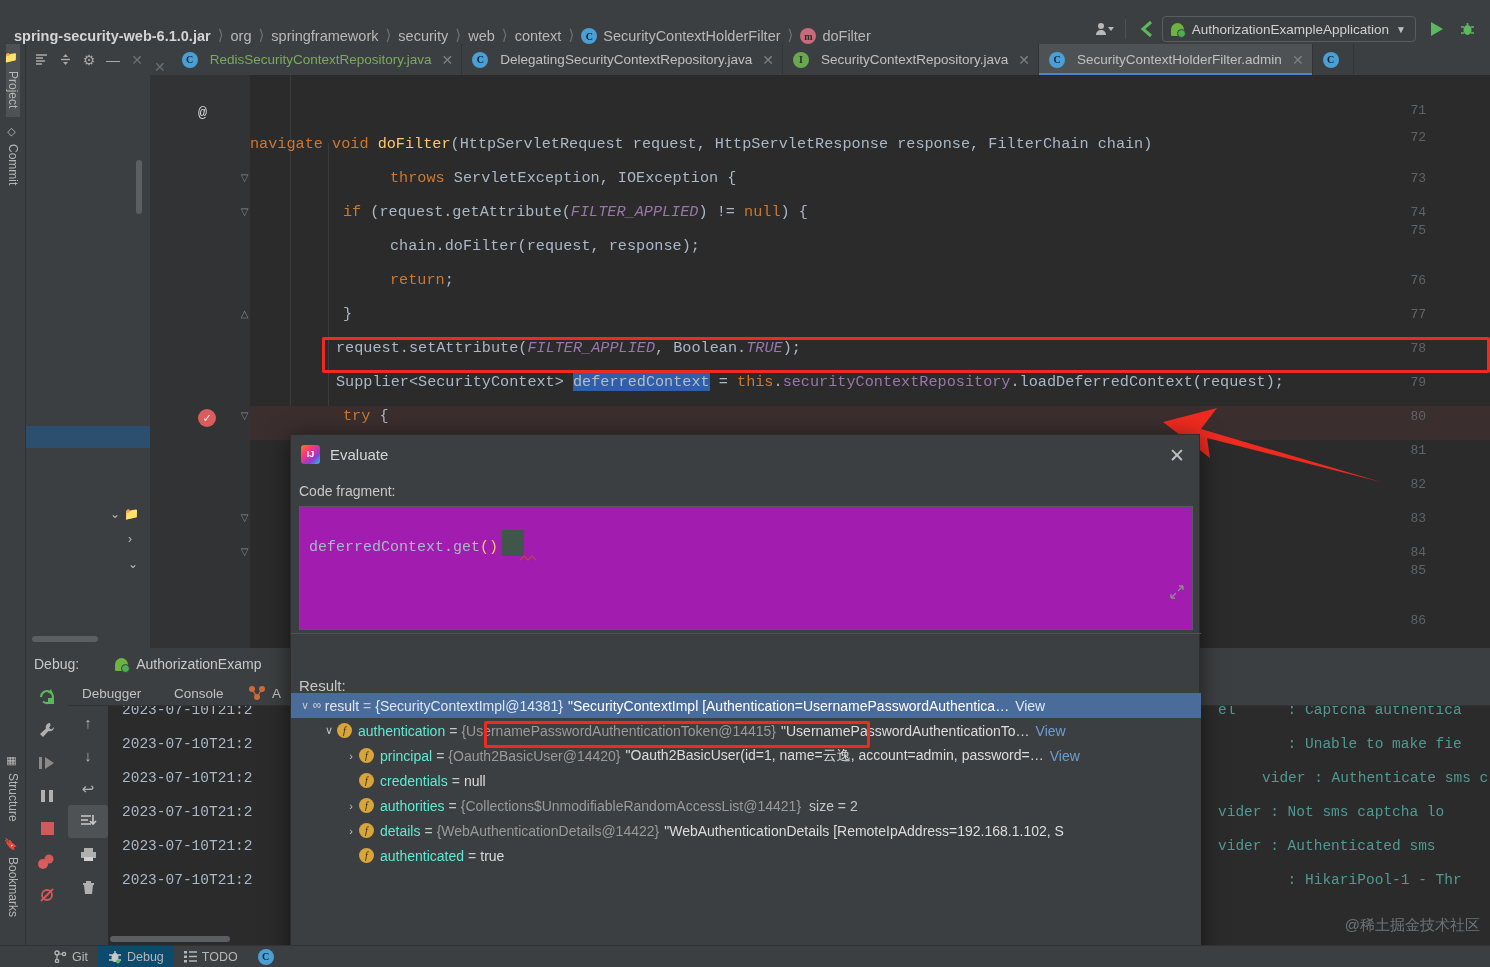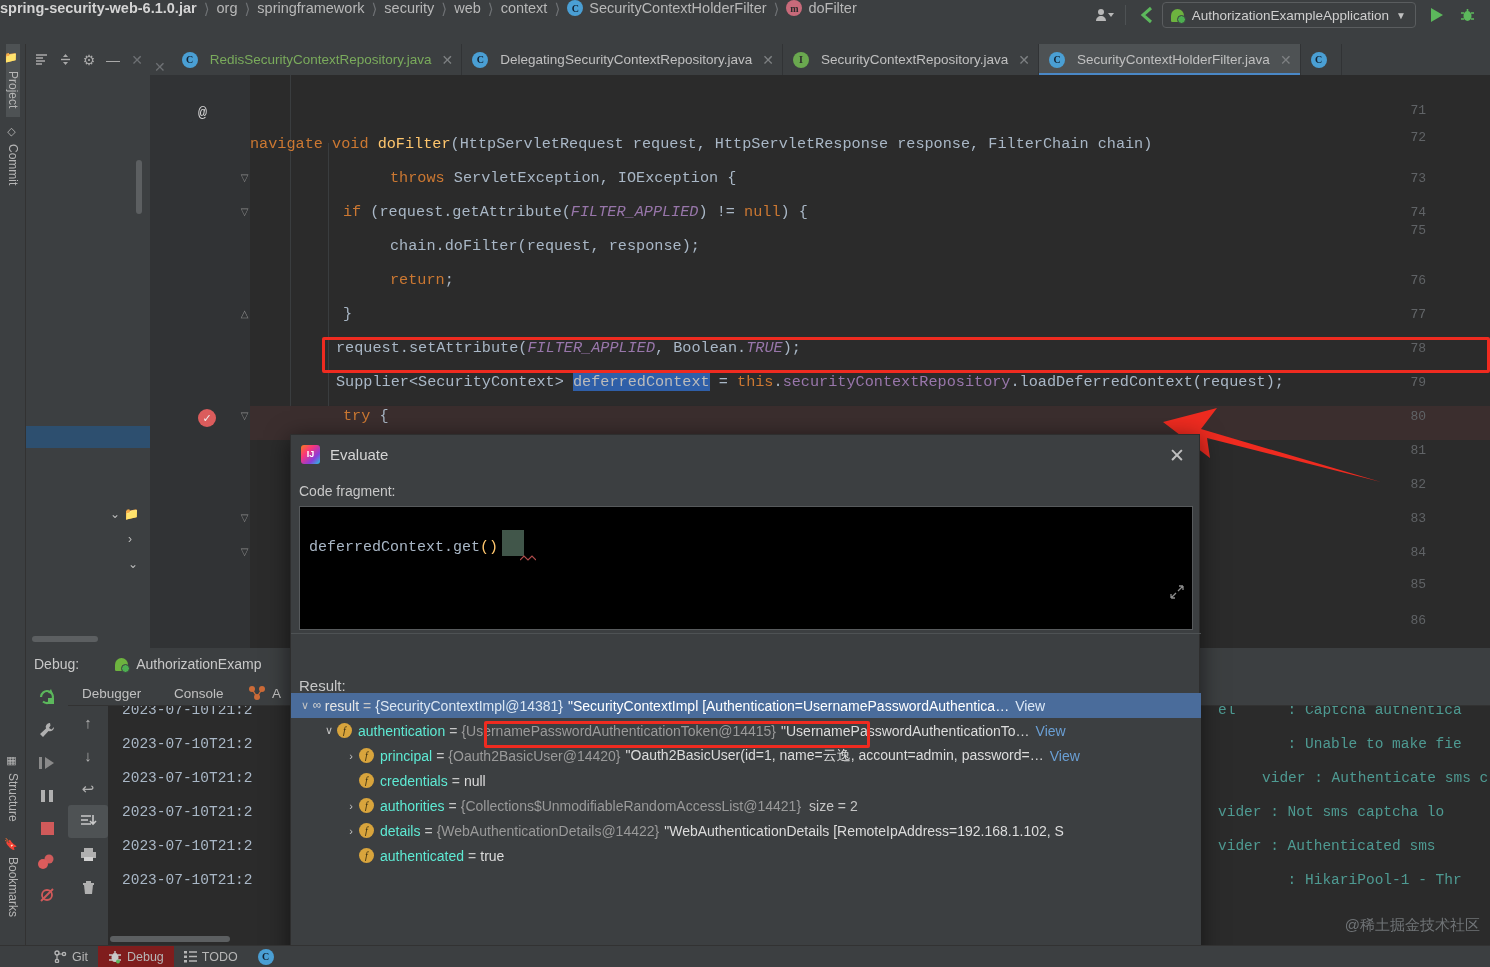--- a/index.html
+++ b/index.html
@@ -12,22 +12,22 @@
     font-size: 13px;
     color: #bbbbbb;
     -webkit-font-smoothing: antialiased;
   }
   #app { position: relative; width: 1490px; height: 967px; }
 
   
   .topbar {
     position: absolute; left: 0; top: 0; width: 1490px; height: 44px;
     background: #3c3f41;
-    display: flex; align-items: flex-start;
-    padding-left: 0;
+    display: flex; align-items: flex-end;
+    padding-left: 14px;
   }
   .crumb { display: flex; align-items: center; color: #b8b8b8; font-size: 14.5px; white-space: nowrap; }
   .crumb.bold { font-weight: bold; color: #d4d4d4; }
   .crumb-sep { color: #6e7174; margin: 0 7px; font-size: 15px; }
   .cicon {
     display:inline-flex; align-items:center; justify-content:center;
     width: 16px; height: 16px; border-radius: 50%;
     font-size: 10px; font-weight: bold; color: #2b2b2b; margin-right: 6px;
     font-family: "Liberation Serif", serif;
   }
@@ -193,21 +193,21 @@
     width:19px;height:19px;border-radius:3px;
     background: linear-gradient(135deg,#f97a1f 0%, #f9357b 35%, #8a3ddb 70%, #22c7e0 100%);
     display:flex;align-items:center;justify-content:center;
     font-size:9px;color:#fff;font-weight:bold; font-family:"Liberation Sans",sans-serif;
   }
   .eval-title { font-size:15px; color:#d5d5d5; }
   .eval-close { position:absolute; right:14px; top:9px; font-size:19px; color:#c0c0c0; }
   .eval-lbl { position:absolute; font-size:14px; color:#c8c8c8; }
   .eval-fragment {
     position:absolute; left:8px; top:71px; width:894px; height:124px;
-    background:#000000; border:1px solid #575a5c;padding-left:37px;
+    background:#a21caf; border:1px solid #575a5c;padding-left:37px;
   }
   .frag-text {
     position:absolute; left:9px; top:32px; white-space:pre;
     font-family:"Liberation Mono", monospace; font-size:15px; color:#a9b7c6;
   }
   .frag-paren { color:#ffc66d; }
   .frag-caret { position:absolute; left:202px; top:23px; width:22px; height:26px; background:#41564a; }
   .frag-squiggle { position:absolute; left:220px; top:48px; width:16px; height:6px; }
   .frag-expand { position:absolute; right:8px; top:78px; color:#8d8d8d; font-size:13px; }
   .eval-hint { position:absolute; right:10px; top:212px; font-size:13px; color:#9a9a9a; }
@@ -236,21 +236,21 @@
 
   .watermark { position:absolute; right:10px; top:916px; font-size:15px; color:#6f7376; }
 
   
   .statusbar {
     position:absolute; left:0; top:945px; width:1490px; height:22px;
     background:#3c3f41; display:flex; align-items:center; gap:0px;
     border-top:1px solid #323232;
   }
   .sb-item { display:flex; align-items:center; gap:5px; font-size:12.5px; color:#b6b6b6; padding:0 10px; height:22px;}
-  .sb-item.active { background:#7f1d1d; }
+  .sb-item.active { background:#0c4a6e; }
 
   .hscroll { position:absolute; left:110px; top:936px; width:120px; height:6px; background:#5c5f61; border-radius:3px; }
   .editor-hscroll { position:absolute; left:316px; top:641px; width:320px; height:5px; background:#5a5d5f; border-radius:3px;}
 </style>
 </head>
 <body>
 
 <div id="app">
 
   <div class="topbar">
@@ -386,21 +386,21 @@
       <span>DelegatingSecurityContextRepository.java</span>
       <span class="x">✕</span>
     </div>
     <div class="tab">
       <span class="cicon i">I</span>
       <span>SecurityContextRepository.java</span>
       <span class="x">✕</span>
     </div>
     <div class="tab active">
       <span class="cicon c">C</span>
-      <span>SecurityContextHolderFilter.java</span>
+      <span>SecurityContextHolderFilter.admin</span>
       <span class="x">✕</span>
     </div>
     <div class="tab">
       <span class="cicon c">C</span>
     </div>
   </div>
 
   <div class="editor">
     <div class="gutter"></div>
     <div class="vert-guide" style="left:140px; top:0; height:573px;"></div>
@@ -416,21 +416,21 @@
     <div class="gutter-line" style="top:148px;">75</div>
     <div class="gutter-line" style="top:198px;">76</div>
     <div class="gutter-line" style="top:232px;">77</div>
     <div class="gutter-line" style="top:266px;">78</div>
     <div class="gutter-line" style="top:300px;">79</div>
     <div class="gutter-line" style="top:334px;">80</div>
     <div class="gutter-line" style="top:368px;">81</div>
     <div class="gutter-line" style="top:402px;">82</div>
     <div class="gutter-line" style="top:436px;">83</div>
     <div class="gutter-line" style="top:470px;">84</div>
-    <div class="gutter-line" style="top:502px;">85</div>
+    <div class="gutter-line" style="top:488px;">85</div>
     <div class="gutter-line" style="top:538px;">86</div>
 
     <div class="at-sign" style="left:48px; top:30px;">@</div>
 
     <div class="foldmark" style="top:96px;">▽</div>
     <div class="foldmark" style="top:130px;">▽</div>
     <div class="foldmark" style="top:232px;">△</div>
     <div class="foldmark" style="top:334px;">▽</div>
     <div class="foldmark" style="top:436px;">▽</div>
     <div class="foldmark" style="top:470px;">▽</div>

